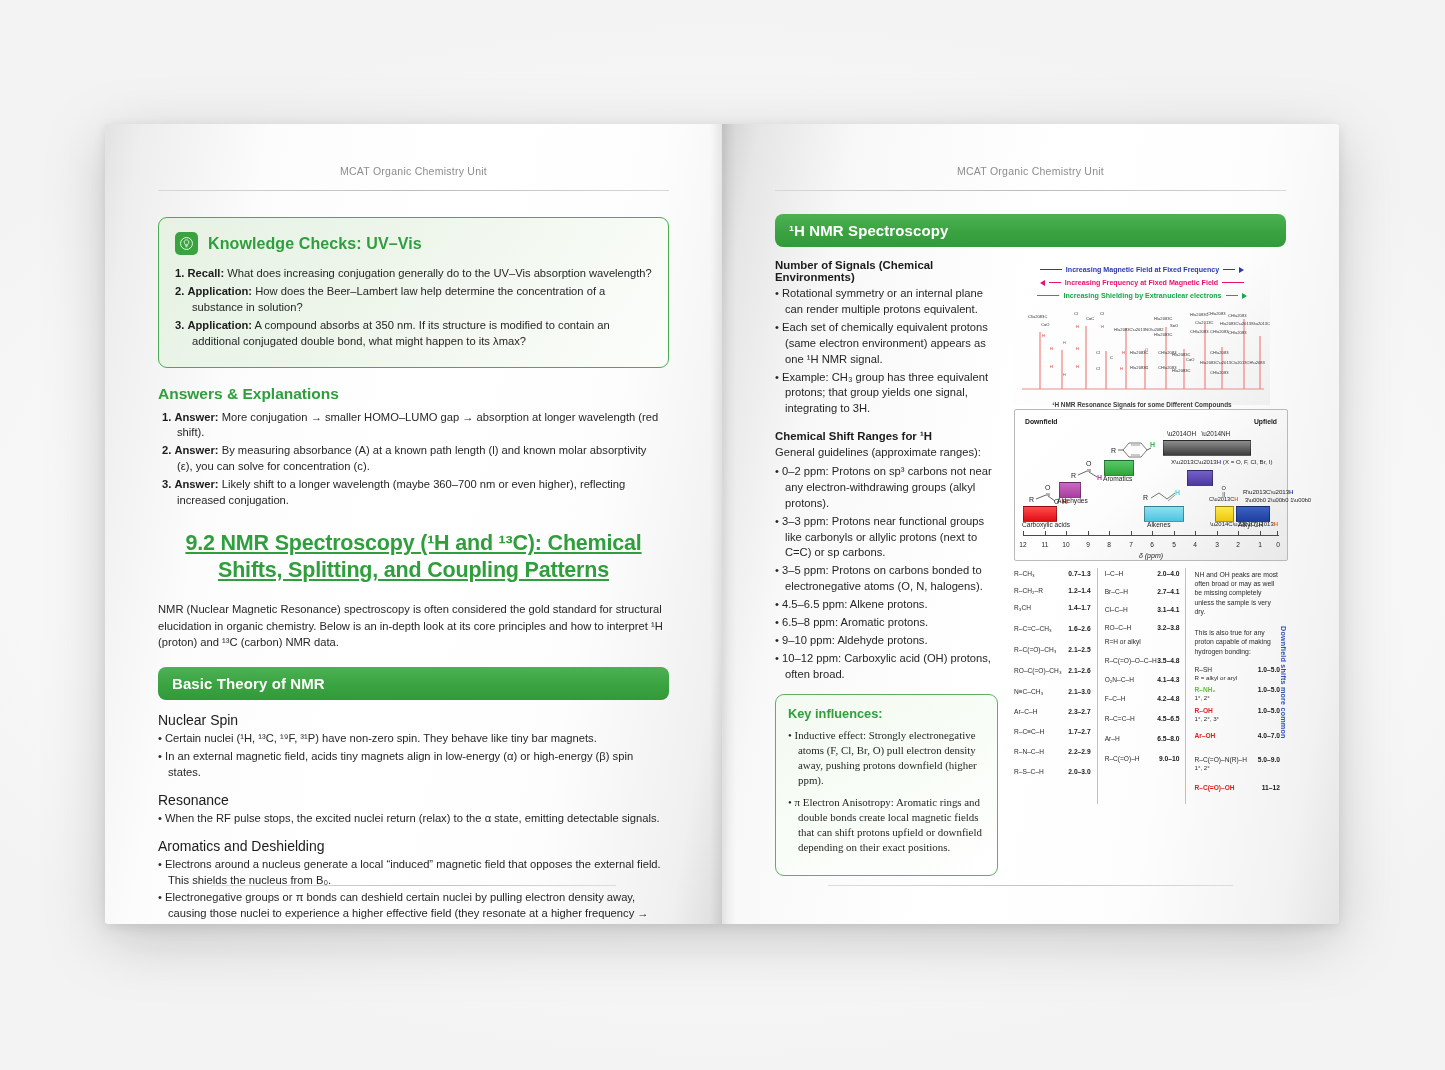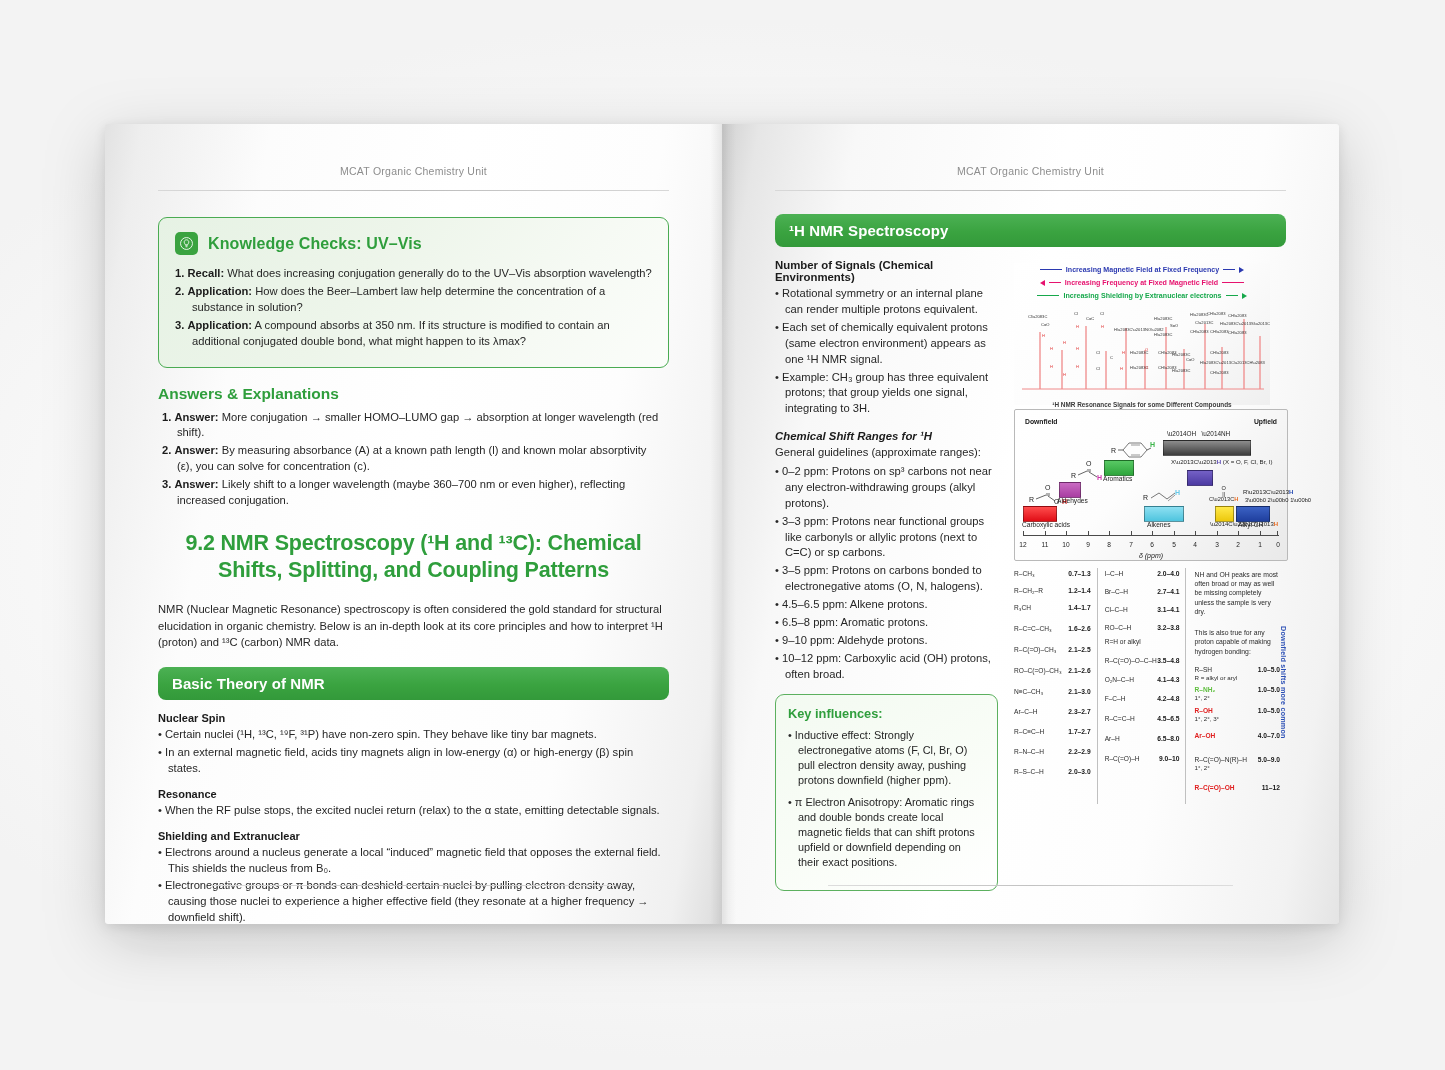--- a/index.html
+++ b/index.html
@@ -50,51 +50,51 @@
 
   
   .ans-h{font-size:15.5px;font-weight:bold;color:#2f9e3c;margin:17px 0 7px 0;}
   .ans-list{list-style:none;margin:4px;padding:0;}
   .ans-list li{font-size:11.2px;line-height:1.42;color:#262626;margin-bottom:2px;
                padding-left:15px;text-indent:-15px;}
   .ans-list li b{font-weight:bold;color:#1b1b1b;}
 
   
   .chapter{font-size:21.5px;line-height:1.24;font-weight:bold;color:#2f9e3c;text-align:center;
-           margin:21px 6px 18px 6px;letter-spacing:-.2px;}
+           margin:21px 6px 18px 6px;letter-spacing:-.2px;text-decoration:underline;}
 
   
   .intro{font-size:11.2px;line-height:1.45;color:#262626;}
 
   
   .banner{margin-top:17px;border-radius:8px;padding:8px 14px;
           background:linear-gradient(180deg,#4cb154 0%,#3aa340 55%,#33993a 100%);
           color:#ffffff;font-size:15px;font-weight:bold;letter-spacing:.1px;}
 
   
-  .sub{font-size:11px;font-weight:bold;color:#1b1b1b;margin:11px 0 3px 0;}
+  .sub{font-size:14px;font-weight:normal;color:#1b1b1b;margin:11px 0 3px 0;}
   .sub.first{margin-top:12px;}
   ul.bul{list-style:none;margin:0;padding:0;}
   ul.bul li{font-size:11.2px;line-height:1.42;color:#262626;margin-bottom:2px;
             padding-left:10px;text-indent:-10px;}
   ul.bul li:before{content:"\2022\00a0";color:#262626;}
 
   
   .cols{display:flex;gap:16px;margin-top:12px;}
   .colL{width:236px;}
   .colR{width:272px;}
   .rt-sub{font-size:11.4px;font-weight:bold;color:#1b1b1b;margin:0 0 3px 0;}
   .rt-p{font-size:11.2px;line-height:1.4;color:#262626;margin:0 0 3px 0;}
 
   
   .keybox{margin-top:11px;border:1.3px solid #5cb05f;border-radius:9px;
           background:linear-gradient(150deg,#f3faf1 0%,#f9fdf7 55%,#ffffff 100%);
           padding:11px 12px 13px 12px;}
   .keybox h4{margin:0 0 7px 0;font-size:12.8px;font-weight:bold;color:#2f9e3c;}
-  .keybox ul{list-style:none;margin:0;padding:0;}
+  .keybox ul{list-style:none;margin:0;padding:0;font-family:Liberation Serif, serif;}
   .keybox li{font-size:10.9px;line-height:1.38;color:#262626;margin-bottom:7px;
              padding-left:10px;text-indent:-10px;}
   .keybox li:before{content:"\2022\00a0";}
 
   
   .fig-signals{position:relative;margin-top:4px;width:256px;height:142px;
     background:linear-gradient(135deg,#ffffff 0%,#fcfcfc 60%,#efefef 100%);}
   .leg{display:flex;align-items:center;justify-content:center;gap:4px;height:13px;}
   .leg span.t{font-size:7.1px;font-weight:bold;white-space:nowrap;}
   .leg .ln{height:1.6px;width:22px;}
@@ -178,21 +178,21 @@
         <ul class="bul">
           <li>Certain nuclei (¹H, ¹³C, ¹⁹F, ³¹P) have non-zero spin. They behave like tiny bar magnets.</li>
           <li>In an external magnetic field, acids tiny magnets align in low-energy (α) or high-energy (β) spin states.</li>
         </ul>
 
         <div class="sub">Resonance</div>
         <ul class="bul">
           <li>When the RF pulse stops, the excited nuclei return (relax) to the α state, emitting detectable signals.</li>
         </ul>
 
-        <div class="sub">Shielding and Extranuclear</div>
+        <div class="sub">Aromatics and Deshielding</div>
         <ul class="bul">
           <li>Electrons around a nucleus generate a local “induced” magnetic field that opposes the external field. This shields the nucleus from B₀.</li>
           <li>Electronegative groups or π bonds can deshield certain nuclei by pulling electron density away, causing those nuclei to experience a higher effective field (they resonate at a higher frequency → downfield shift).</li>
         </ul>
 
         <div class="footrule"></div>
       </div>
     </div>
 
     <div class="page right">
@@ -205,21 +205,21 @@
         <div class="cols">
 
           <div class="colL">
             <div class="rt-sub">Number of Signals (Chemical Environments)</div>
             <ul class="bul">
               <li>Rotational symmetry or an internal plane can render multiple protons equivalent.</li>
               <li>Each set of chemically equivalent protons (same electron environment) appears as one ¹H NMR signal.</li>
               <li>Example: CH₃ group has three equivalent protons; that group yields one signal, integrating to 3H.</li>
             </ul>
 
-            <div class="rt-sub" style="margin-top:13px;font-style:italic;">Chemical Shift Ranges for ¹H</div>
+            <div class="rt-sub" style="margin-top:13px;">Chemical Shift Ranges for ¹H</div>
             <div class="rt-p">General guidelines (approximate ranges):</div>
             <ul class="bul">
               <li>0–2 ppm: Protons on sp³ carbons not near any electron-withdrawing groups (alkyl protons).</li>
               <li>3–3 ppm: Protons near functional groups like carbonyls or allylic protons (next to C=C) or sp carbons.</li>
               <li>3–5 ppm: Protons on carbons bonded to electronegative atoms (O, N, halogens).</li>
               <li>4.5–6.5 ppm: Alkene protons.</li>
               <li>6.5–8 ppm: Aromatic protons.</li>
               <li>9–10 ppm: Aldehyde protons.</li>
               <li>10–12 ppm: Carboxylic acid (OH) protons, often broad.</li>
             </ul>

